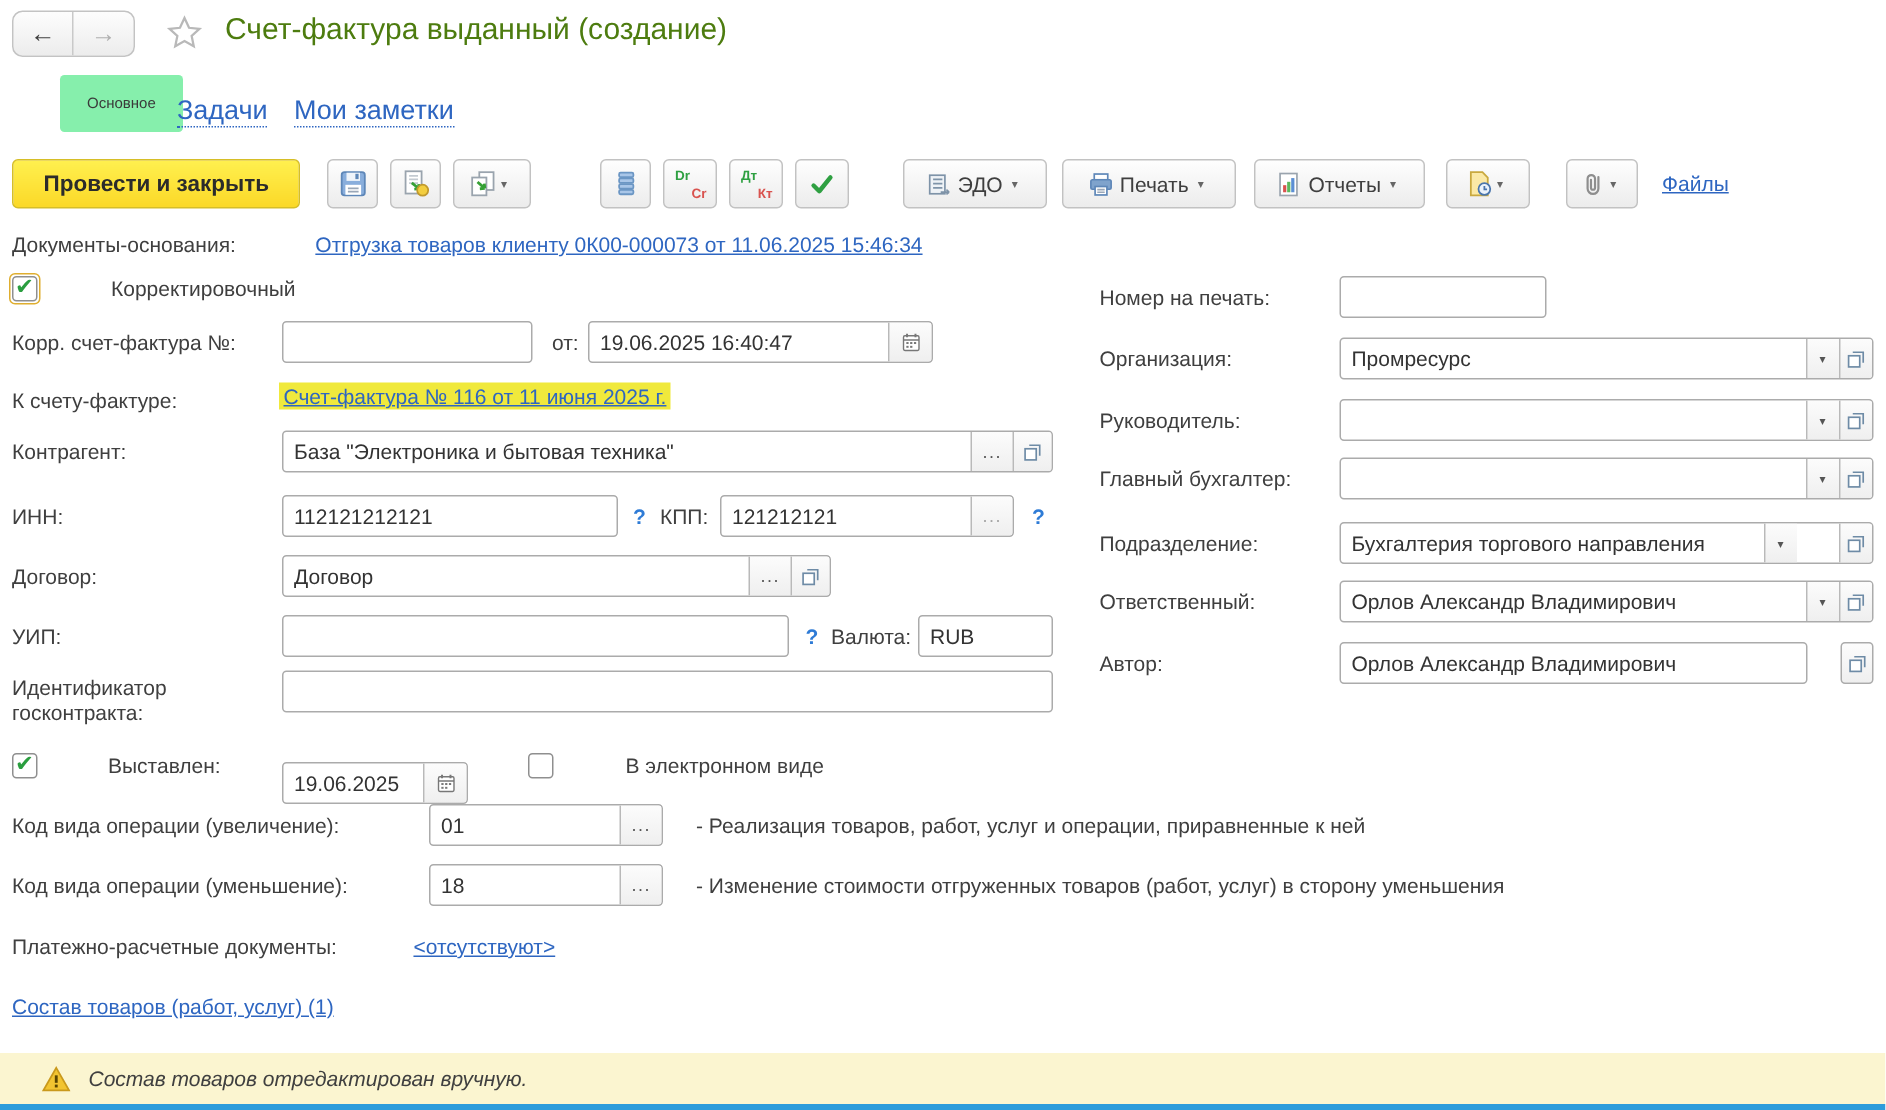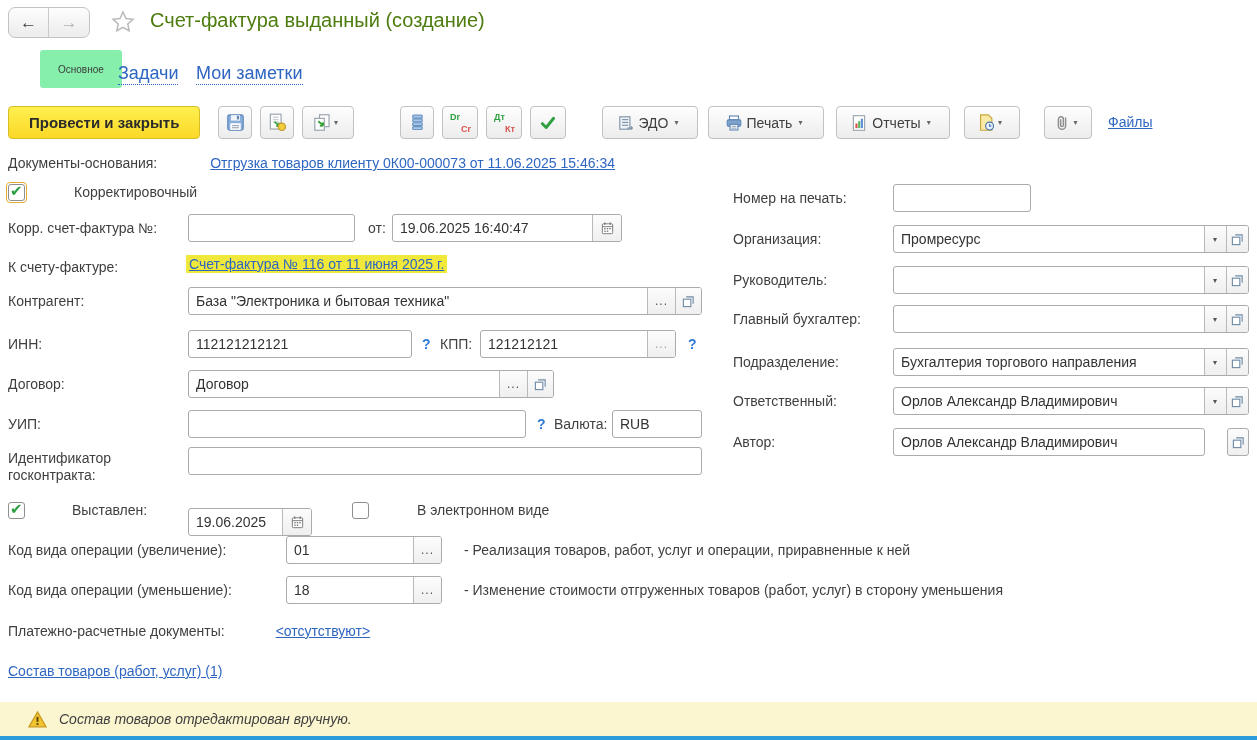--- a/index.html
+++ b/index.html
@@ -406,21 +406,21 @@
     <span class="seg dd" style="width:22px;">▾</span>
     <span class="seg" style="width:22px;">
         <svg width="13" height="13" viewBox="0 0 14 14">
           <path d="M4.5 2 h7.5 v7.5" fill="none" stroke="#6e8ba6" stroke-width="1.2"></path>
           <rect x="1.5" y="4.5" width="8" height="8" fill="#fff" stroke="#6e8ba6" stroke-width="1.2"></rect>
         </svg>
       </span>
   </div>
 
   <span class="lbl abs" style="left:733px; top:354px;">Подразделение:</span>
-  <div class="grp abs" style="left:893px; top:348px; width:356px;">
+  <div class="grp abs" style="left:893px; top:348px; width:356px;gap:28px;">
     <input class="inp" value="Бухгалтерия торгового направления" style="">
     <span class="seg dd" style="width:22px;">▾</span>
     <span class="seg" style="width:22px;">
         <svg width="13" height="13" viewBox="0 0 14 14">
           <path d="M4.5 2 h7.5 v7.5" fill="none" stroke="#6e8ba6" stroke-width="1.2"></path>
           <rect x="1.5" y="4.5" width="8" height="8" fill="#fff" stroke="#6e8ba6" stroke-width="1.2"></rect>
         </svg>
       </span>
   </div>
 

